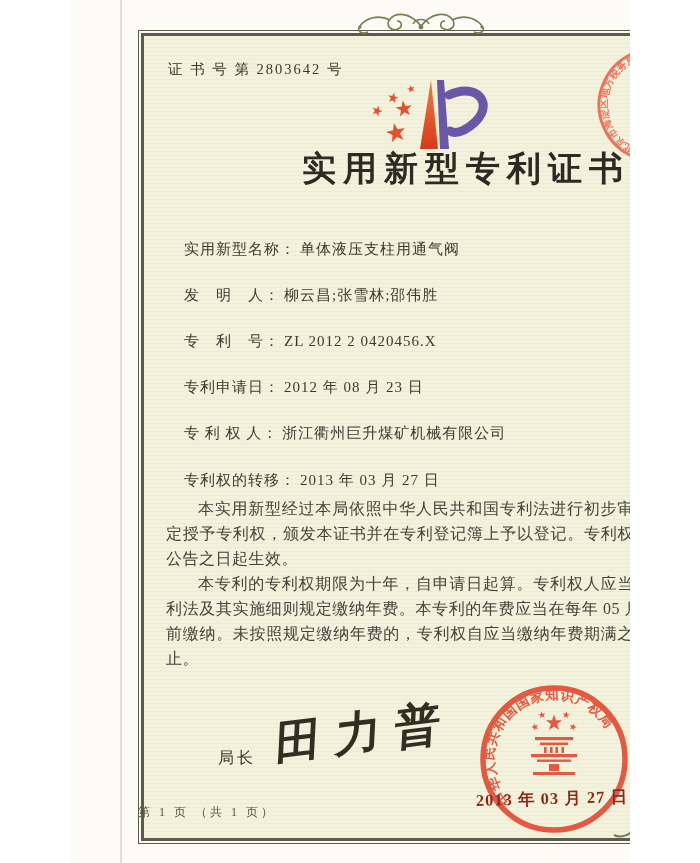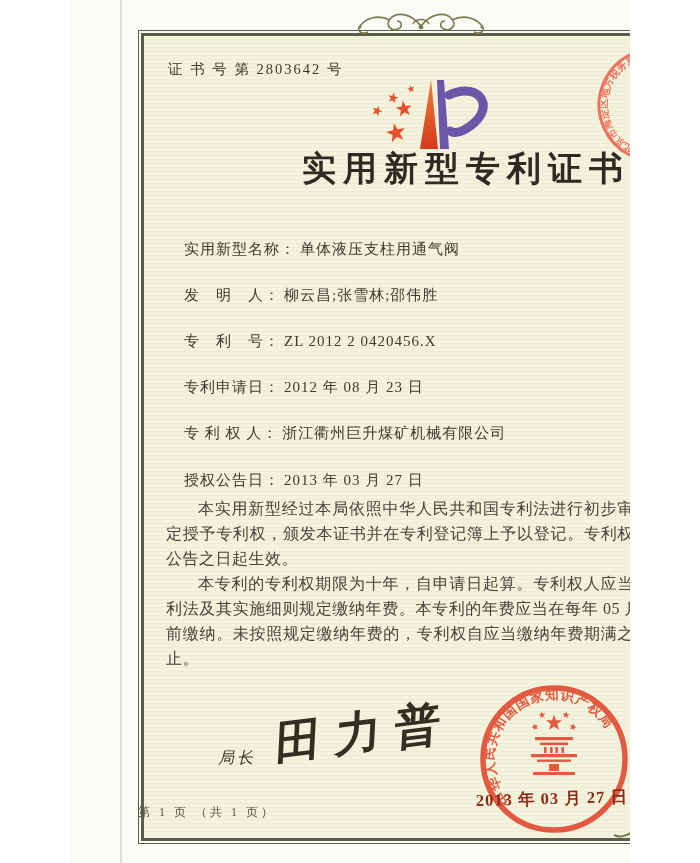--- a/index.html
+++ b/index.html
@@ -23,21 +23,21 @@
     font-size:34px;font-weight:bold;letter-spacing:7px;color:#2c2a22;z-index:3;}
   .fields{position:absolute;left:98px;top:240px;width:470px;z-index:3;}
   .field-row{position:absolute;left:16px;white-space:nowrap;font-size:15px;
     color:#3d3b30;letter-spacing:1px;}
   .field-row .val{margin-left:4px;}
   .body-text{position:absolute;left:96px;top:496px;width:518px;z-index:3;
     font-size:16px;line-height:25px;color:#45433a;text-align:justify;
     letter-spacing:.5px;}
   .body-text p{margin:0;text-indent:2em;}
   .sig-title{position:absolute;left:148px;top:748px;font-size:16px;
-    letter-spacing:3px;color:#3a382c;z-index:3;font-style:italic;}
+    letter-spacing:3px;color:#3a382c;z-index:3;}
   .signature{position:absolute;left:205px;top:702px;z-index:3;
     font-size:46px;font-weight:bold;color:#332e22;letter-spacing:14px;
     transform:rotate(-7deg) skewX(-10deg);font-family:"DejaVu Serif",serif;}
   .seal-issue{position:absolute;left:404px;top:679px;z-index:4;}
   .seal-date{position:absolute;left:400px;top:788px;width:164px;text-align:center;
     font-size:16.5px;font-weight:bold;color:#8c2a16;letter-spacing:1px;z-index:5;
     transform:rotate(-1.5deg);}
   .seal-tax{position:absolute;left:518px;top:38px;z-index:4;
     transform:rotate(-24deg);}
   .footer{position:absolute;left:68px;top:804px;width:570px;text-align:left;
@@ -121,21 +121,21 @@
     <div class="field-row" style="top:92px">
       <span>专　利　号：</span><span class="val">ZL 2012 2 0420456.X</span>
     </div>
     <div class="field-row" style="top:138px">
       <span>专利申请日：</span><span class="val">2012 年 08 月 23 日</span>
     </div>
     <div class="field-row" style="top:184px">
       <span>专 利 权 人：</span><span class="val">浙江衢州巨升煤矿机械有限公司</span>
     </div>
     <div class="field-row" style="top:231px">
-      <span>授权公告日：</span><span class="val">2013 年 03 月 27 日</span>
+      <span>专利权的转移：</span><span class="val">2013 年 03 月 27 日</span>
     </div>
   </div>
 
   <div class="body-text">
     <p>本实用新型经过本局依照中华人民共和国专利法进行初步审查，决定授予专利权，颁发本证书并在专利登记簿上予以登记。专利权自授权公告之日起生效。</p>
     <p>本专利的专利权期限为十年，自申请日起算。专利权人应当依照专利法及其实施细则规定缴纳年费。本专利的年费应当在每年 05 月 23 日前缴纳。未按照规定缴纳年费的，专利权自应当缴纳年费期满之日起终止。</p>
   </div>
 
   <div class="sig-title">局长</div>
   <div class="signature">田力普</div>

